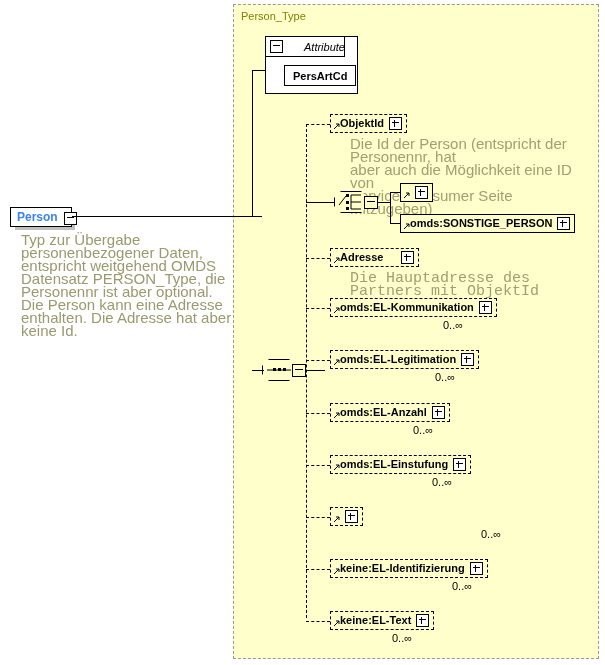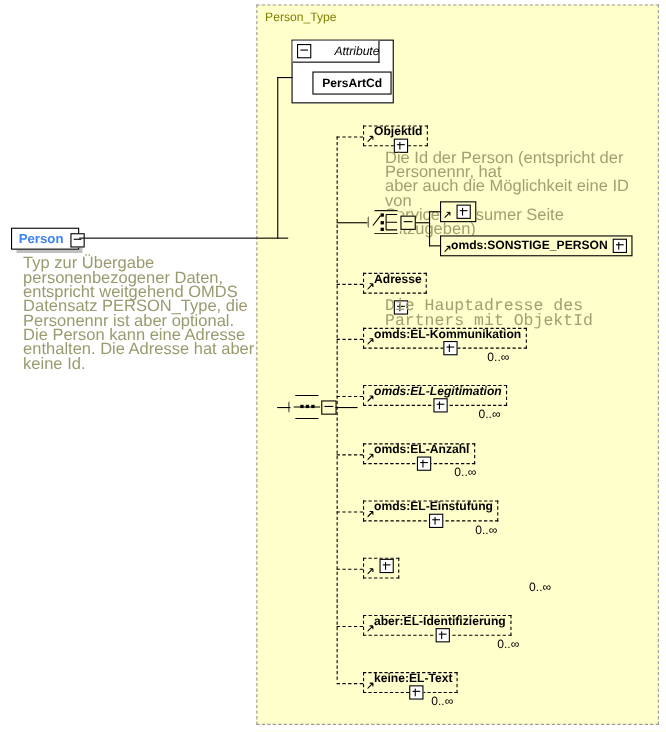--- a/index.html
+++ b/index.html
@@ -36,21 +36,21 @@
   .node{
     position:absolute;
     box-sizing:border-box;
     background:#ffffcc;
     border:1px solid #000;
     height:19px;
     display:flex;align-items:center;
     padding:0 4px 0 9px;
     white-space:nowrap;
   }
-  .node.dashed{border:1px dashed #000;flex-direction:column;}
+  .node.dashed{border:1px dashed #000;}
   .node .lbl{
     font-size:11px;font-weight:bold;color:#000;
     line-height:11px;
   }
   .node::after{
     content:"";
     position:absolute;
     left:4px;right:-4px;top:4px;bottom:-4px;
     background:#c0c0c0;
     z-index:-1;
@@ -278,21 +278,21 @@
 <div class="node dashed" style="left:330px;top:298px;">
   <span class="lbl">omds:EL-Kommunikation</span>
   <span class="pm plus"></span>
   <svg class="subarrow" viewBox="0 0 7 7">
     <path d="M0 6 L5 1 M5 1 L2 1 M5 1 L5 4" stroke="#000" fill="none" stroke-width="1"></path>
   </svg>
 </div>
 <div class="wire dash-h" style="left:306px;top:308px;width:24px;"></div>
 <div class="card" style="left:443px;top:319px;">0..∞</div>
 
-<div class="node dashed" style="left:330px;top:350px;font-style:italic;">
+<div class="node dashed" style="left:330px;top:350px;">
   <span class="lbl">omds:EL-Legitimation</span>
   <span class="pm plus"></span>
   <svg class="subarrow" viewBox="0 0 7 7">
     <path d="M0 6 L5 1 M5 1 L2 1 M5 1 L5 4" stroke="#000" fill="none" stroke-width="1"></path>
   </svg>
 </div>
 <div class="wire dash-h" style="left:306px;top:360px;width:24px;"></div>
 <div class="card" style="left:435px;top:371px;">0..∞</div>
 
 <div class="node dashed" style="left:330px;top:403px;">
@@ -318,21 +318,21 @@
 <div class="node dashed" style="left:330px;top:507px;">
   <span class="pm plus"></span>
   <svg class="subarrow" viewBox="0 0 7 7">
     <path d="M0 6 L5 1 M5 1 L2 1 M5 1 L5 4" stroke="#000" fill="none" stroke-width="1"></path>
   </svg>
 </div>
 <div class="wire dash-h" style="left:306px;top:517px;width:24px;"></div>
 <div class="card" style="left:481px;top:528px;">0..∞</div>
 
 <div class="node dashed" style="left:330px;top:559px;">
-  <span class="lbl">aber:EL-Identifizierung</span>
+  <span class="lbl">keine:EL-Identifizierung</span>
   <span class="pm plus"></span>
   <svg class="subarrow" viewBox="0 0 7 7">
     <path d="M0 6 L5 1 M5 1 L2 1 M5 1 L5 4" stroke="#000" fill="none" stroke-width="1"></path>
   </svg>
 </div>
 <div class="wire dash-h" style="left:306px;top:569px;width:24px;"></div>
 <div class="card" style="left:452px;top:580px;">0..∞</div>
 
 <div class="node dashed" style="left:330px;top:611px;">
   <span class="lbl">keine:EL-Text</span>

